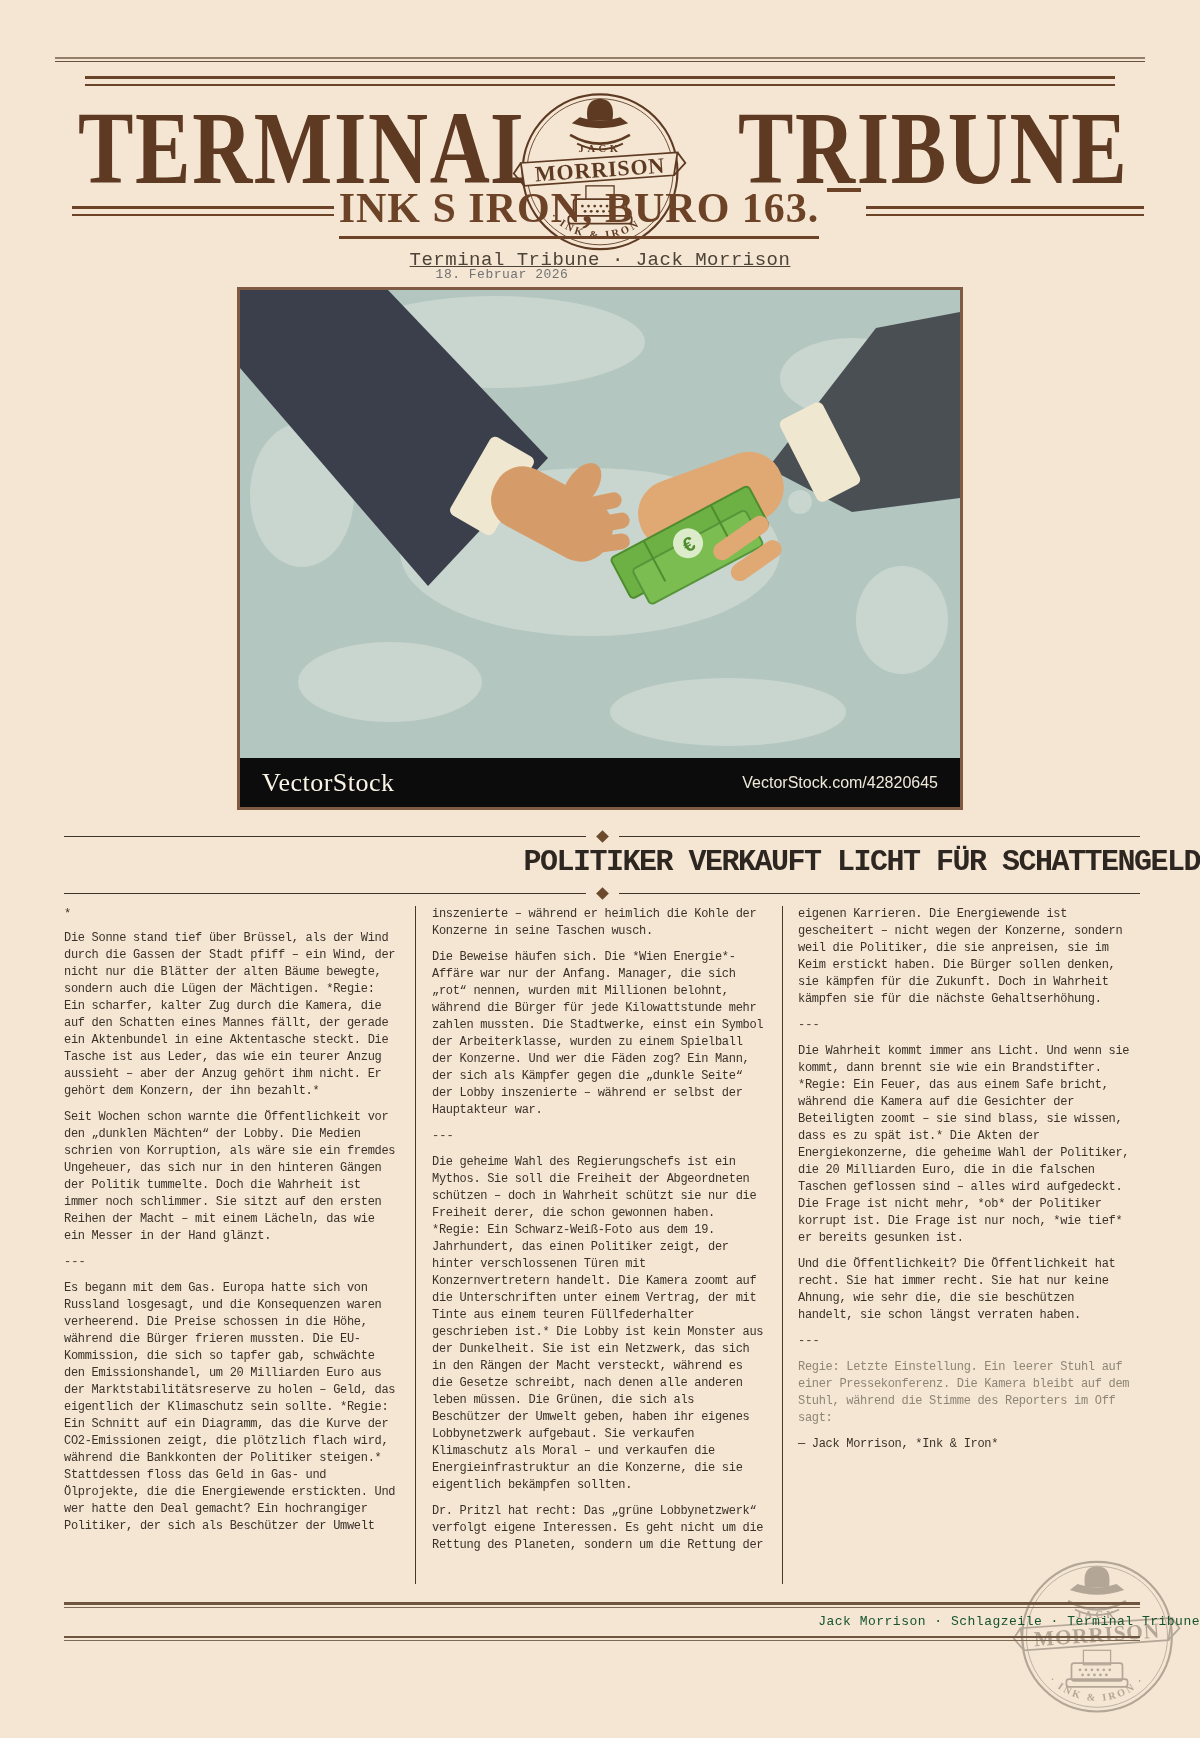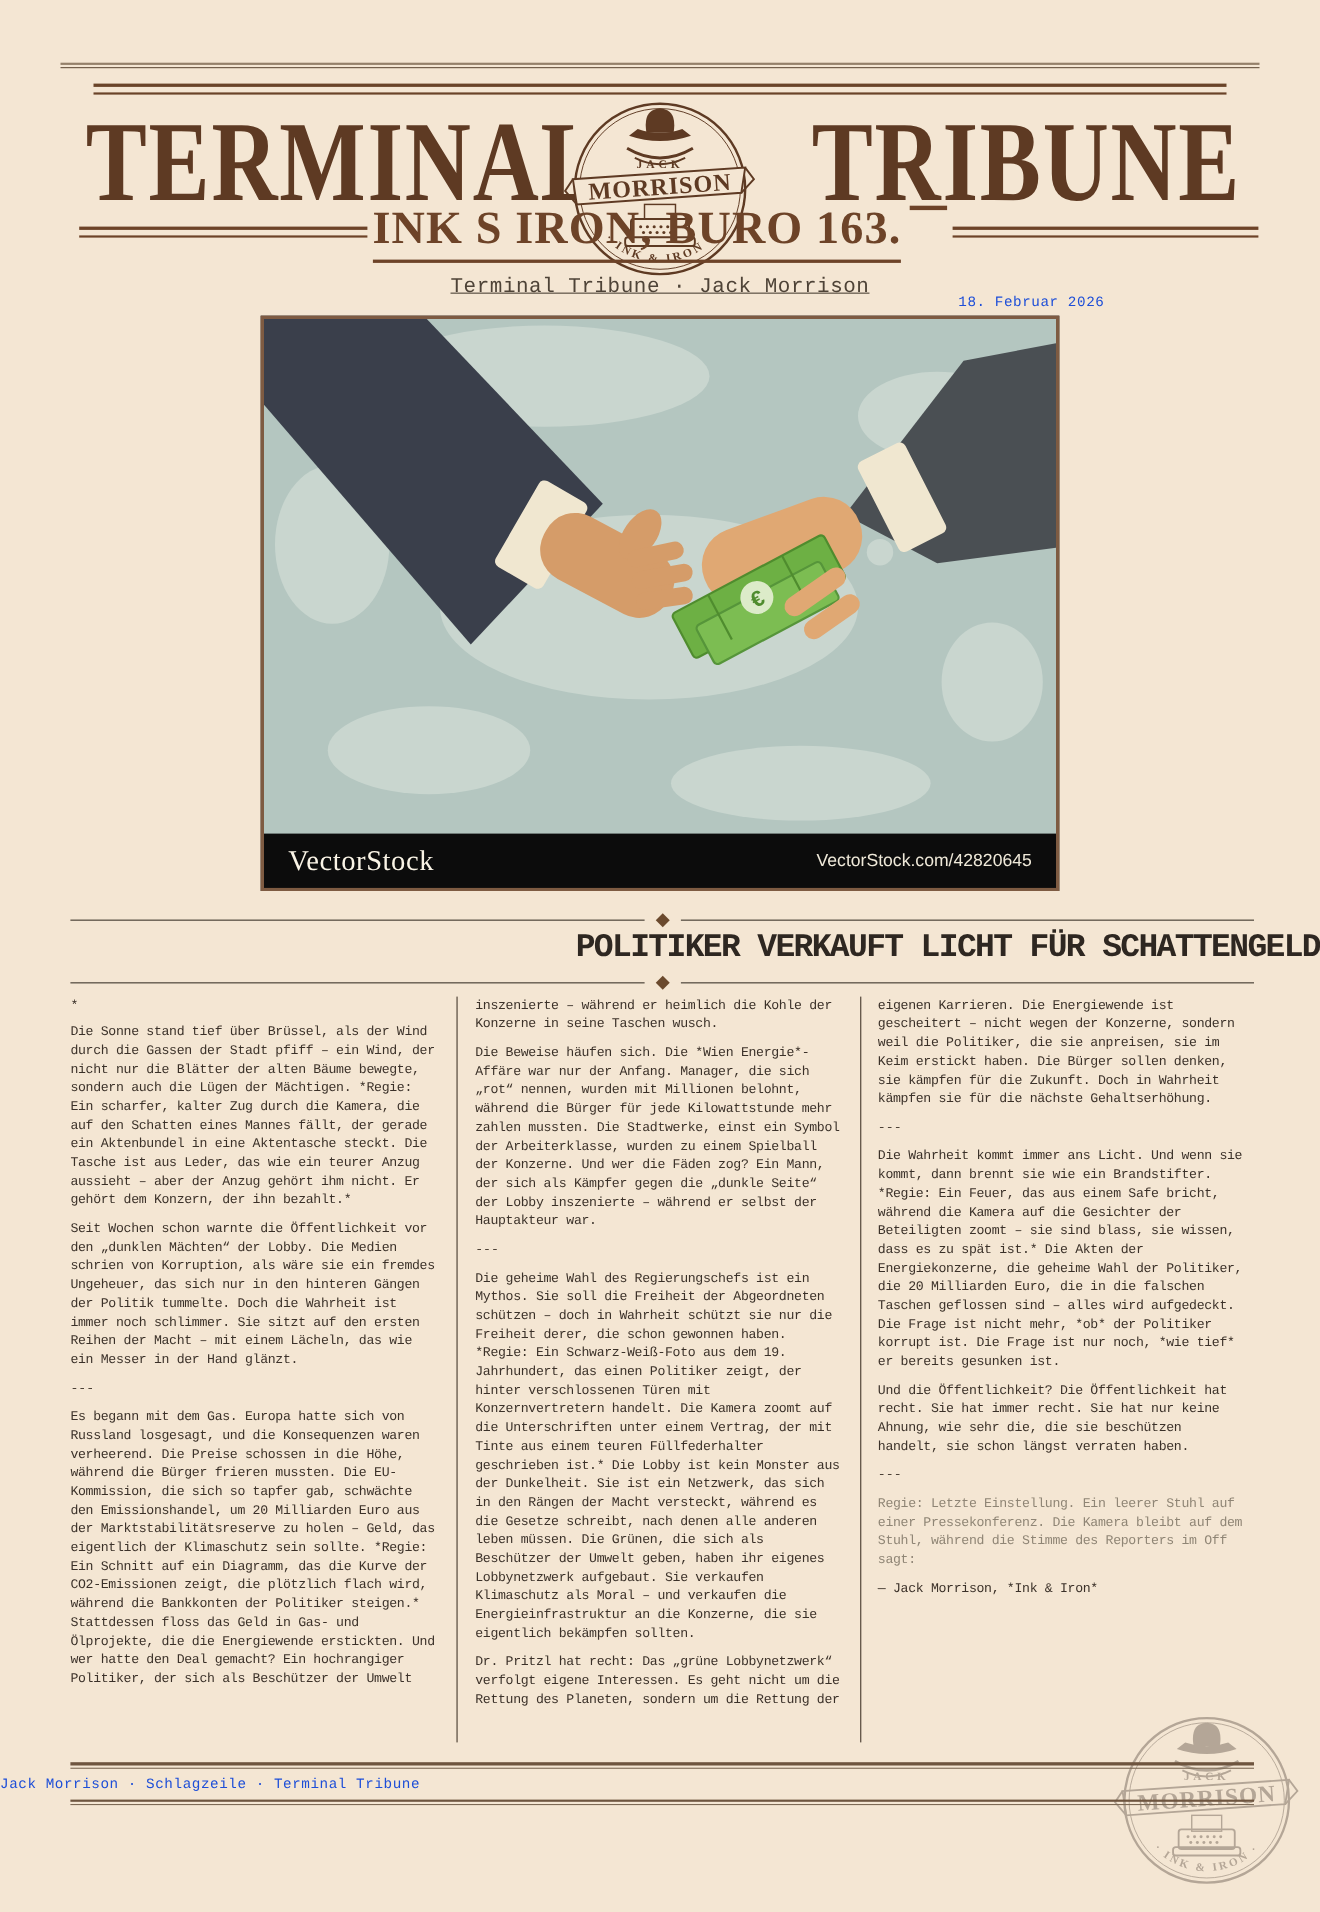--- a/index.html
+++ b/index.html
@@ -38,21 +38,21 @@
   .sub-rule-left  { left:72px;  width:262px; }
   .sub-rule-right { left:866px; width:278px; }
   .subtitle-box { left:300px; top:184px; width:600px; text-align:center; z-index:3; }
   .subtitle-text {
     display:inline-block; font-family:"Liberation Serif","DejaVu Serif",serif;
     font-weight:700; font-size:42px; color:#6d4328; letter-spacing:1px;
     border-bottom:3px solid #6d4328; padding-bottom:4px; white-space:nowrap;
   }
   .subtitle-dash { display:inline-block; width:34px; height:4px; background:#6d4328; vertical-align:30px; margin-left:8px; }
   .byline   { left:0; top:249px; width:1200px; text-align:center; font-size:19px; color:#4e4337; letter-spacing:0.5px;text-decoration:underline; }
-  .dateline { left:0; top:267px; width:1004px; text-align:right; font-size:13px; color:#1d4ed8; letter-spacing:0.5px; }
+  .dateline { left:0; top:267px; width:1004px; text-align:center; font-size:13px; color:#737373; letter-spacing:0.5px; }
 
   
   .hero { left:237px; top:287px; width:726px; height:523px; border:3px solid #7e5b42; background:#0c0c0c; }
   .hero .illus { display:block; width:720px; height:468px; }
   .hero-bar { height:49px; display:flex; align-items:center; justify-content:space-between; padding:0 22px; background:#0c0c0c; }
   .vs-left  { font-family:Liberation Serif, serif; font-size:26px; font-weight:500; color:#faf4e6; letter-spacing:0.5px; }
   .vs-right { font-family:"Liberation Sans","DejaVu Sans",sans-serif; font-size:16px; color:#efe9d9; }
 
   
   .hr-orn { display:flex; align-items:center; }
@@ -78,21 +78,21 @@
   .vdiv-1 { left:415px; } .vdiv-2 { left:782px; }
 
   
   .f-rule { left:64px; width:1076px; z-index:2; }
   .f-rule-top { top:1602px; }
   .f-rule-top .l1 { height:3px; background:#6e553f; }
   .f-rule-top .l2 { height:1px; background:#7d6a55; margin-top:2px; }
   .f-rule-bottom { top:1636px; }
   .f-rule-bottom .l1 { height:2px; background:#6e553f; }
   .f-rule-bottom .l2 { height:1px; background:#7d6a55; margin-top:2px; }
-  .footer-credit { left:0; top:1614px; width:1200px; text-align:left; font-size:13px; color:#1d4ed8; letter-spacing:0.5px; z-index:2; }
+  .footer-credit { left:0; top:1614px; width:1200px; text-align:right; font-size:13px; color:#14532d; letter-spacing:0.5px; z-index:2; }
   .footer-logo { left:1012px; top:1550px; width:170px; height:170px; color:#a7998a; opacity:0.82; --banner-fill:transparent; z-index:1; }
 </style>
 </head>
 <body>
 
 <div id="page">
 
   <div class="abs rule-pair-light">
       <div class="l1"></div>
       <div class="l2"></div>

